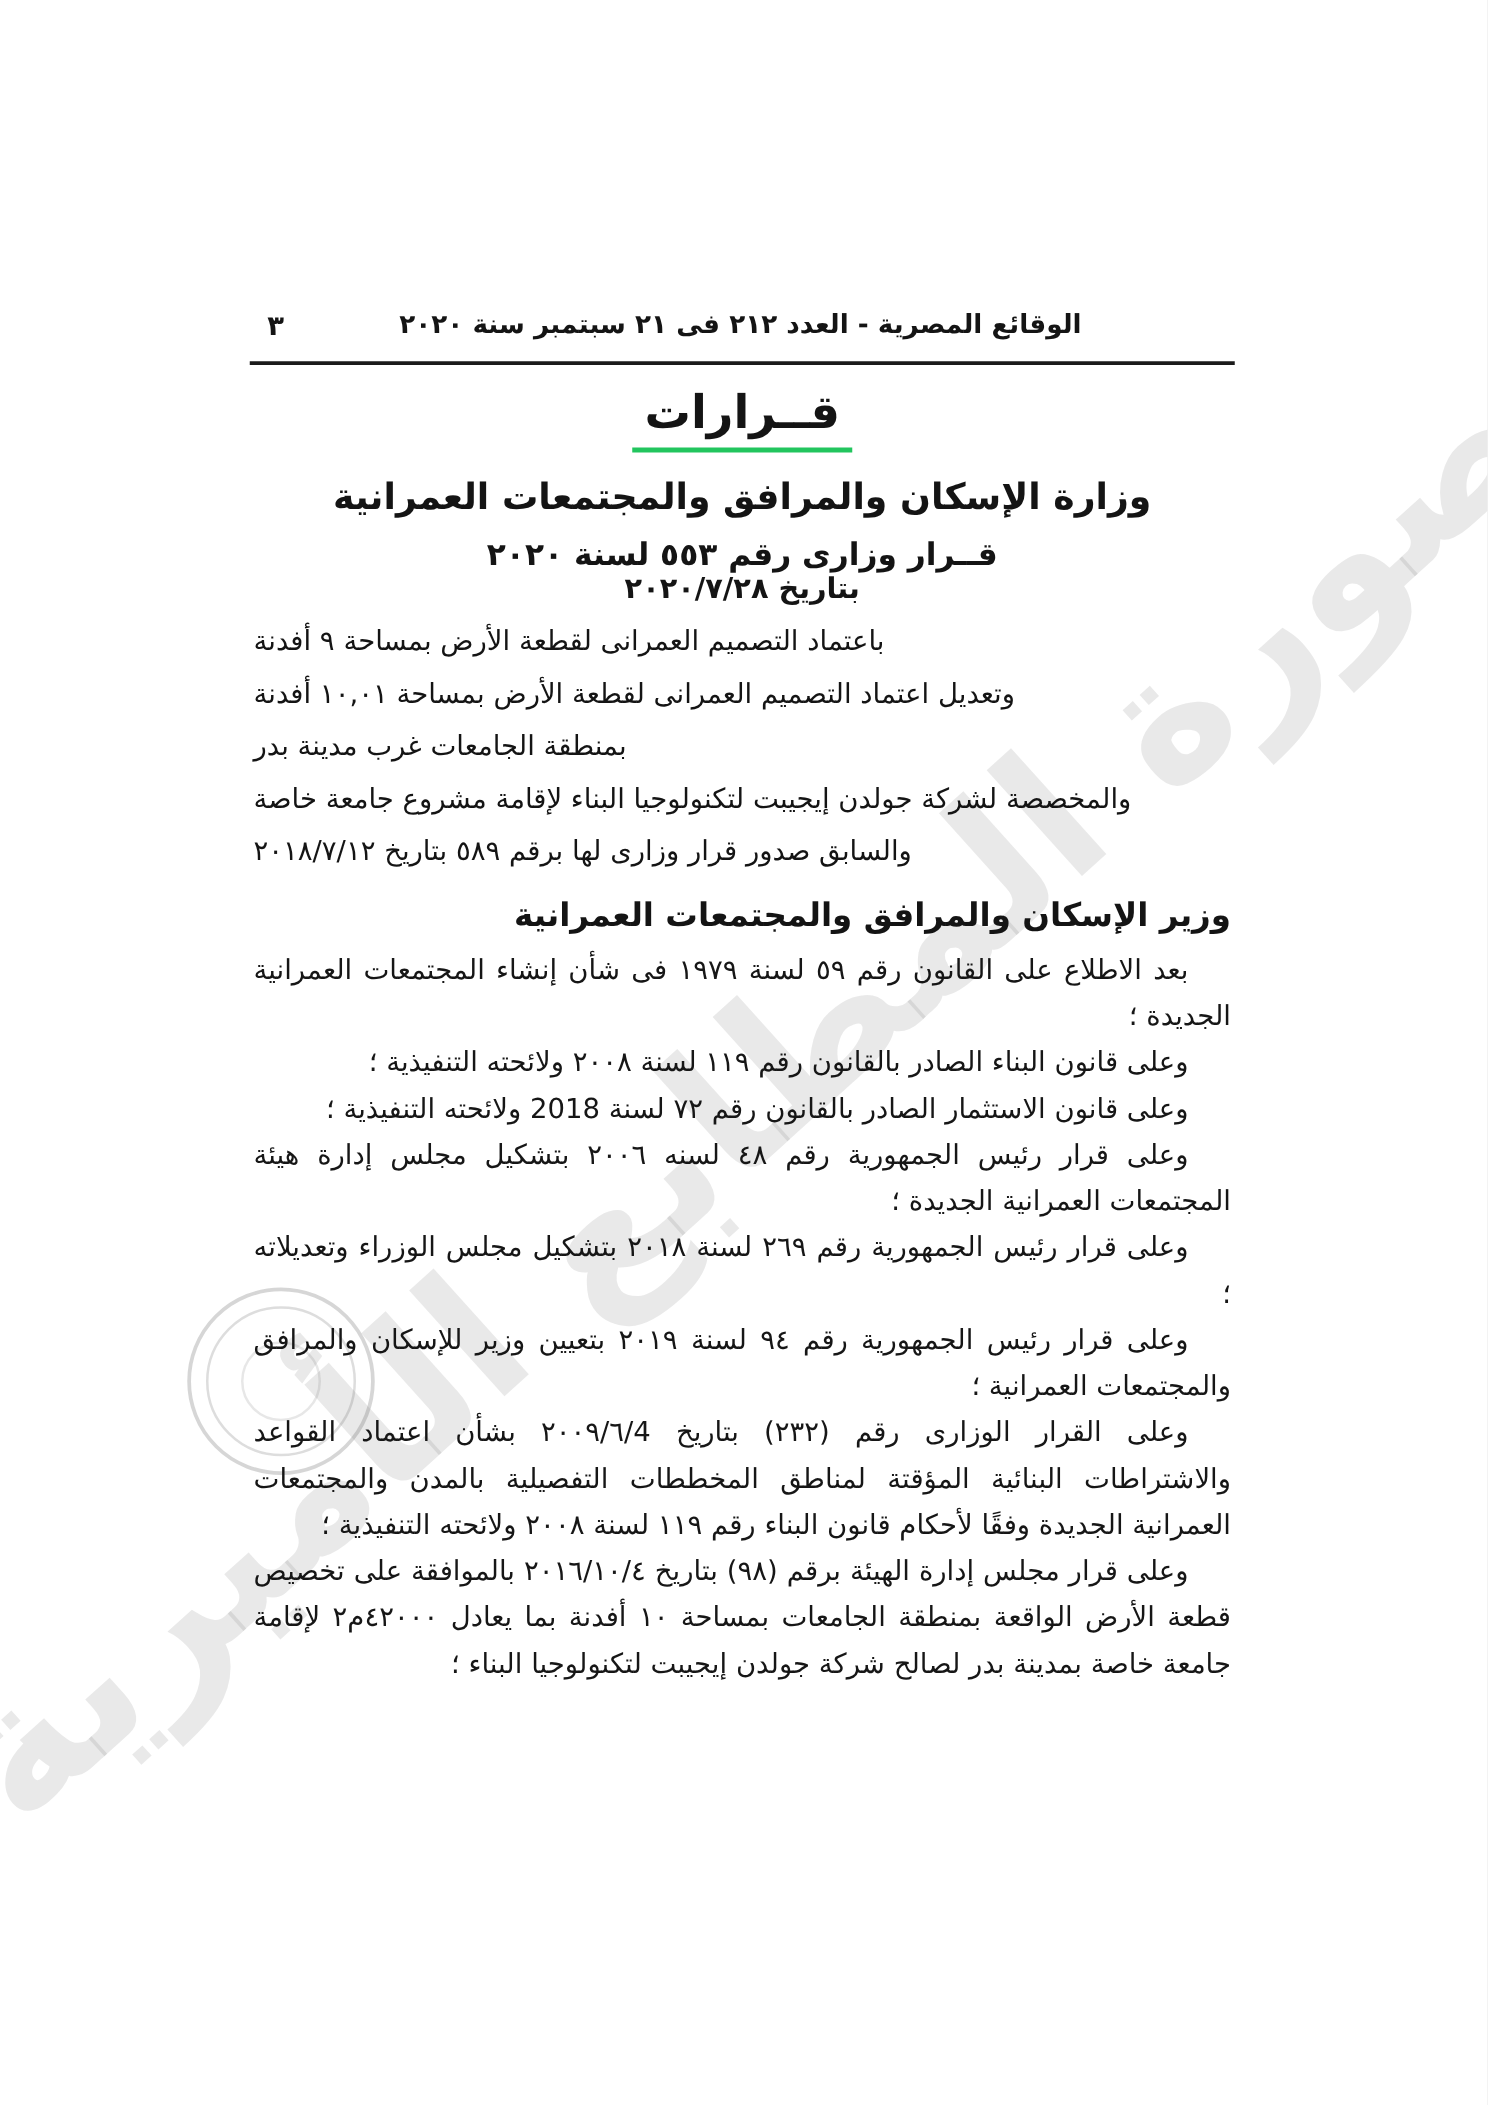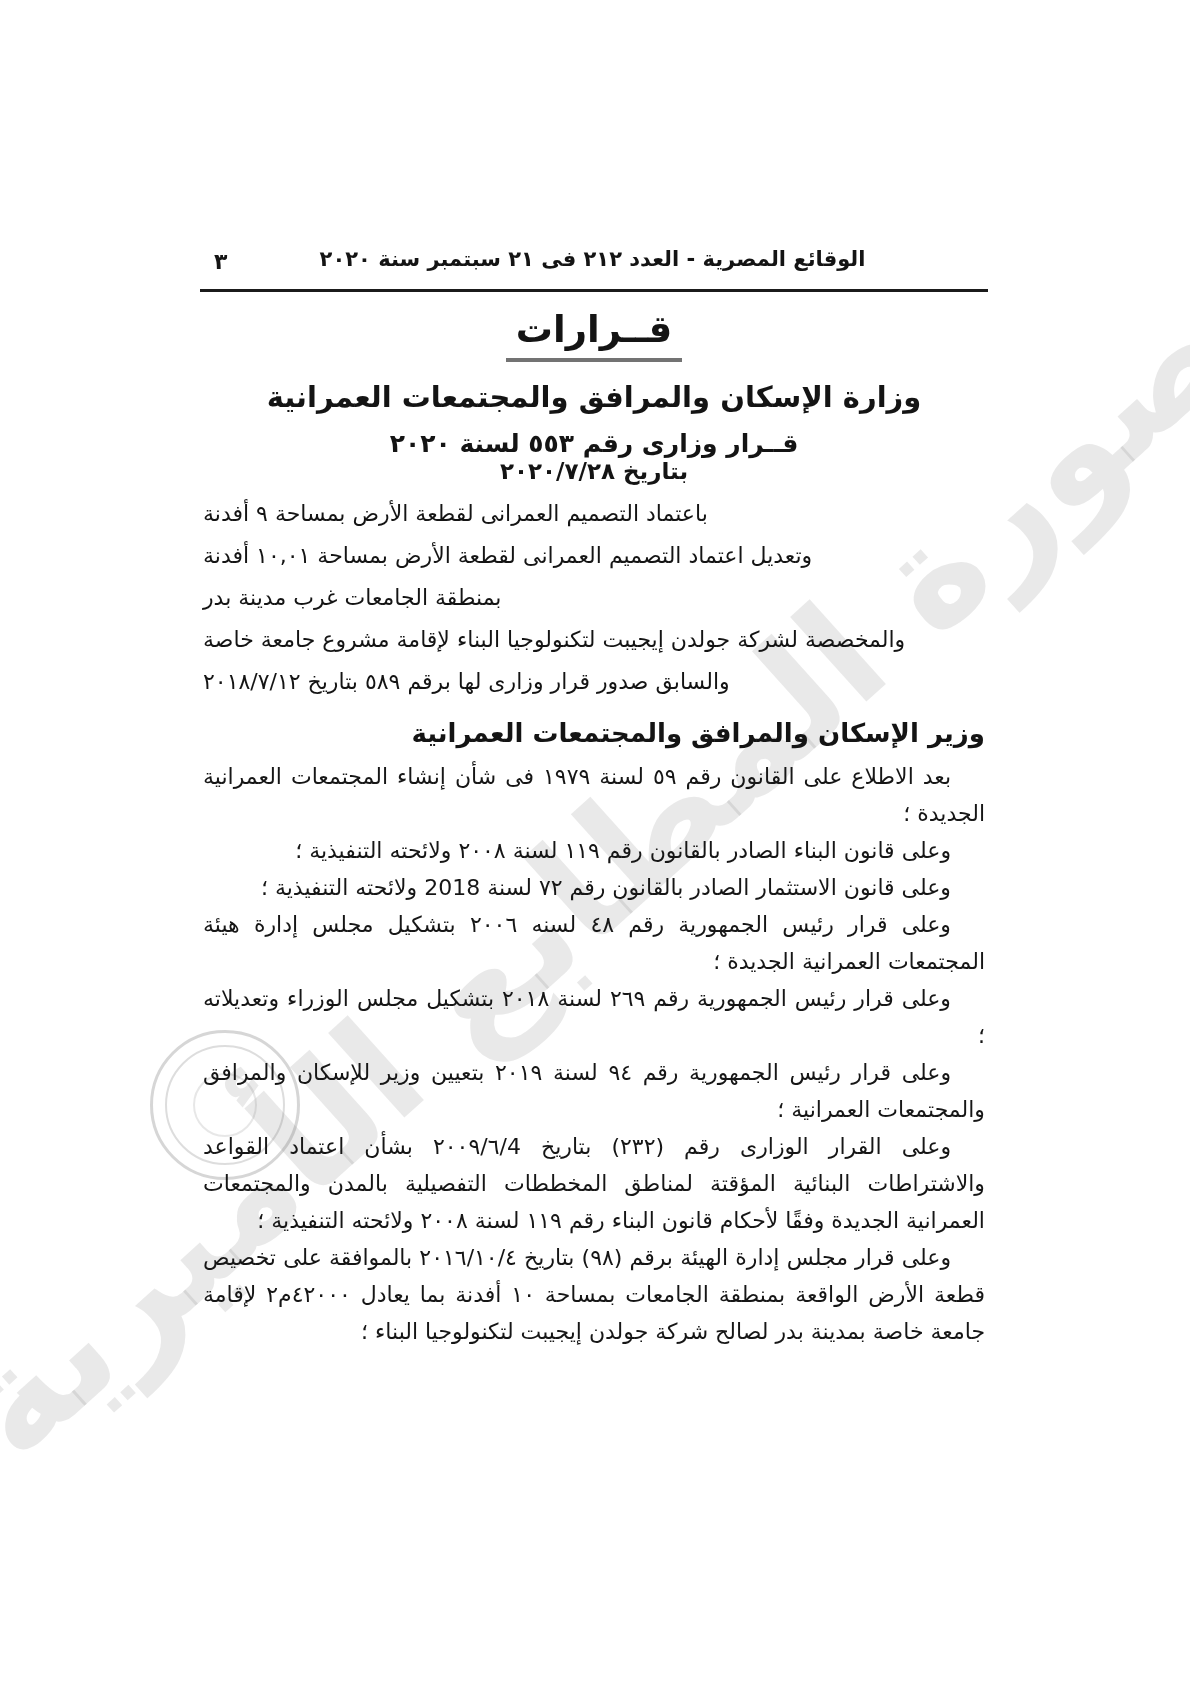--- a/index.html
+++ b/index.html
@@ -33,21 +33,21 @@
   
   .header-row { position:absolute; top:247px; right:205px; left:200px; height:34px; }
   .gazette-line { text-align:center; font-size:21px; font-weight:bold; }
   .page-number { position:absolute; left:14px; top:2px; font-size:22px; font-weight:bold; }
   .header-rule { position:absolute; top:289px; right:202px; left:200px; height:3px; background:#1b1b1b; }
   
   .content { position:absolute; top:308px; right:205px; width:782px; }
   .section-title { text-align:center; margin-bottom:18px; }
   .section-title span {
     display:inline-block; font-size:37px; font-weight:bold;
-    border-bottom:4px solid #737373; padding:0 10px 7px;
+    border-bottom:4px solid #22c55e; padding:0 10px 7px;
   }
   .ministry   { text-align:center; font-size:29px; font-weight:bold; margin-bottom:15px; }
   .decree-line{ text-align:center; font-size:25px; font-weight:bold; }
   .date-line  { text-align:center; font-size:23px; font-weight:bold; margin-bottom:9px; }
   .subject-line { text-align:left; font-size:22px; font-weight:normal; line-height:42px; }
   .minister-heading { font-size:26px; font-weight:bold; margin:15px 0 10px; text-align:right; }
   .body-paragraph {
     font-size:22px; line-height:37px; text-align:justify;
     text-indent:34px; color:#161616;
   }

